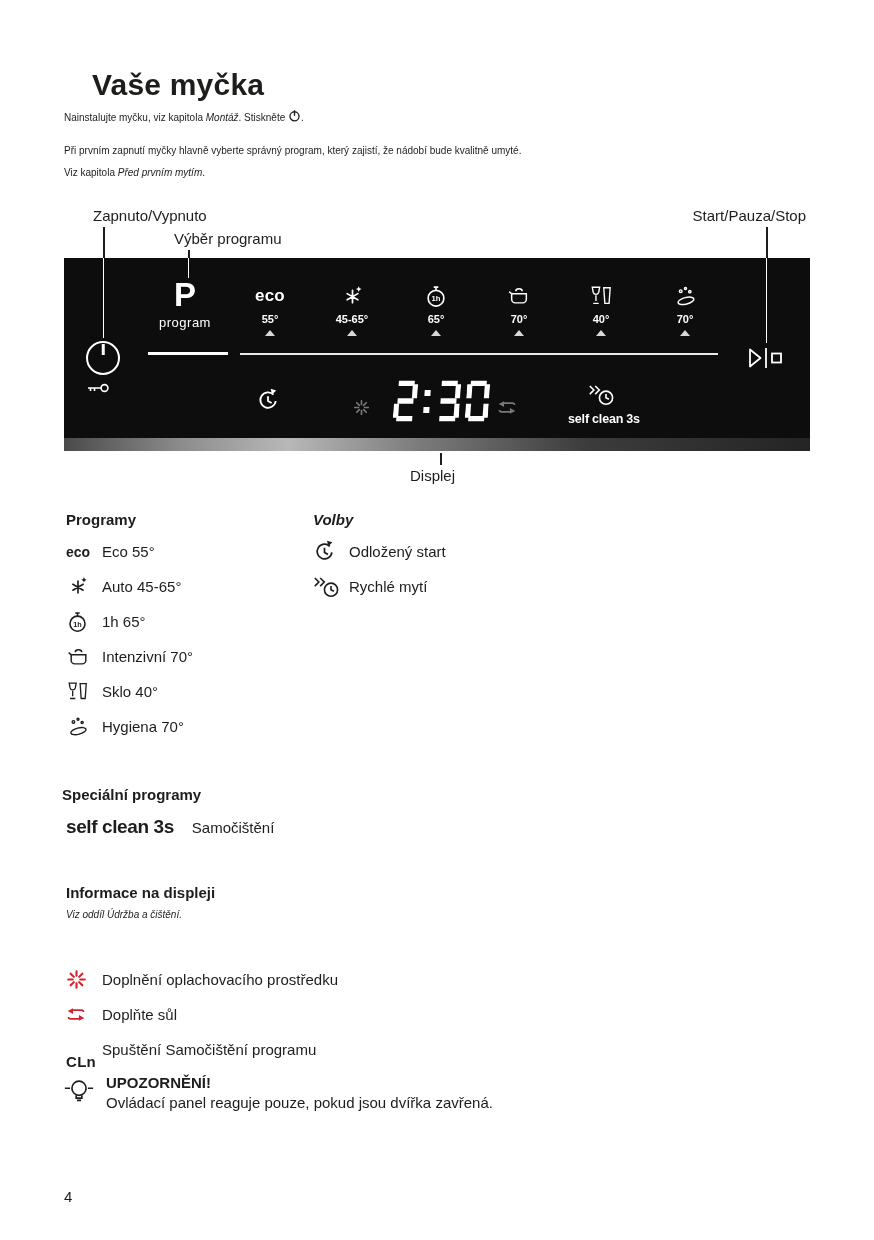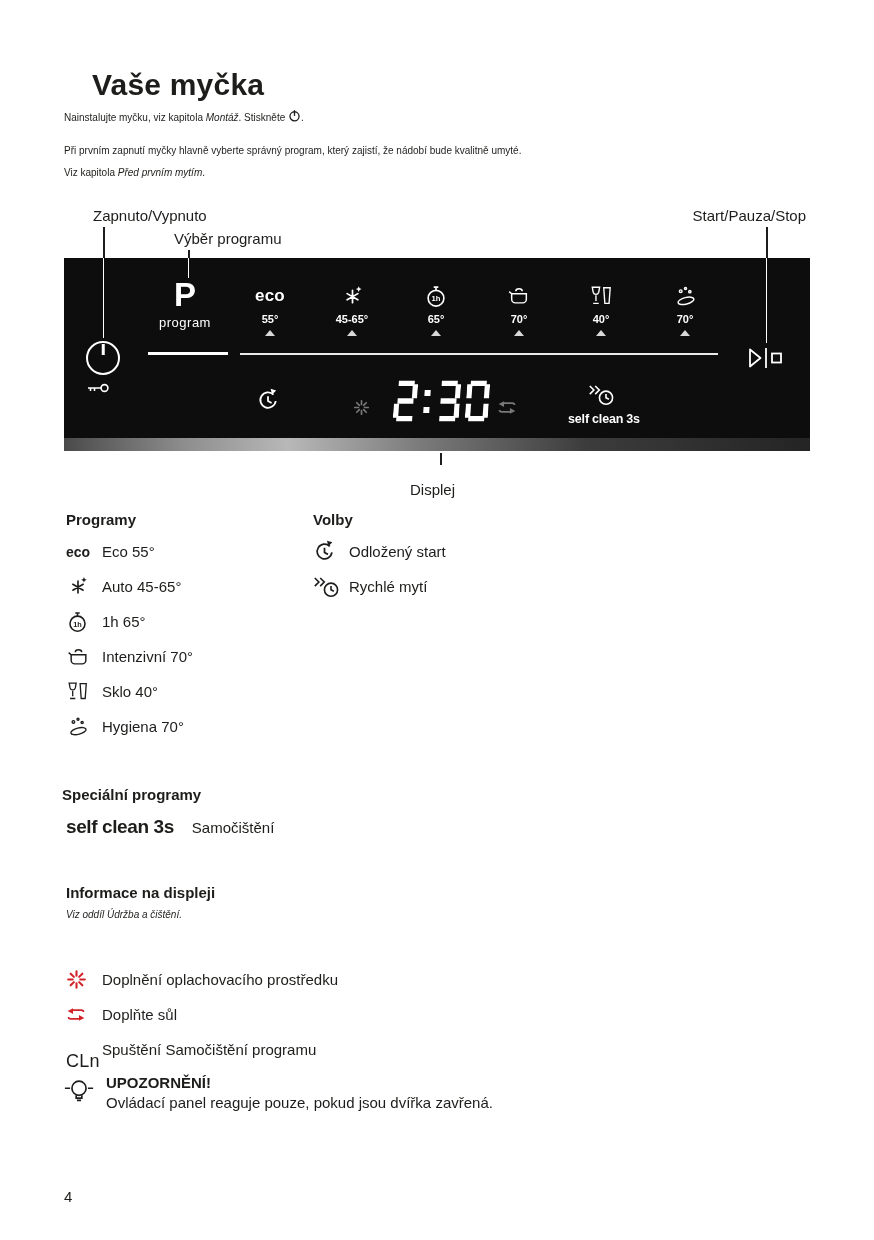--- a/index.html
+++ b/index.html
@@ -45,21 +45,21 @@
   .selfclean-panel { position:absolute; font-size:12.5px; font-weight:700; letter-spacing:-.2px; text-align:center; }
   .dim { color:#787878; }
 
   
   .section-heading { font-size:15px; font-weight:700; }
   .li-row { display:flex; align-items:center; height:35px; }
   .icon-cell { width:36px; display:flex; align-items:center; }
   .li-label { font-size:15px; }
   .eco-text-list { font-weight:700; font-size:14px; }
   .selfclean-key { font-size:19px; font-weight:700; letter-spacing:-.4px; }
-  .cln-key { font-size:18px; font-weight:400; letter-spacing:.3px;margin-top:24px; }
+  .cln-key { font-size:15px; font-weight:700; letter-spacing:.3px;margin-top:24px; }
   .italic { font-style: italic; }
   .warning-box { display:flex; gap:8px; }
   .warning-heading { font-size:15px; font-weight:700; }
   .warning-text { font-size:15px; margin-top:3px; }
   .page-num { font-size:15px; }
 </style>
 </head>
 <body>
 
 <div class="page">
@@ -253,21 +253,21 @@
           <path d="M20 11v4l3.2 1.8"></path>
         </g>
     </svg>
 
     <div class="selfclean-panel" style="left:478px; top:154px; width:124px;">self clean 3s</div>
   </div>
 
   <div class="panel-strip abs" style="left:64px; top:438px; width:746px; height:13px;"></div>
 
   <div class="vline" style="left:440px; top:453px; height:12px;"></div>
-  <div class="callout-label abs" style="left:410px; top:481px;text-align:center;">Displej</div>
+  <div class="callout-label abs" style="left:410px; top:467px;text-align:center;">Displej</div>
 
   <div class="section-heading abs" style="left:66px; top:511px;">Programy</div>
   <div class="abs" style="left:66px; top:534px; width:240px;">
     <div class="li-row">
       <span class="icon-cell">
           <span class="eco-text-list">eco</span>
         </span>
       <span class="li-label">Eco 55°</span>
     </div>
     <div class="li-row">
@@ -325,21 +325,21 @@
               <circle cx="8" cy="6.5" r="1.4"></circle>
               <circle cx="13" cy="3.6" r="1.1"></circle>
               <circle cx="17.5" cy="7" r="1.2"></circle>
             </g>
           </svg>
       </span>
       <span class="li-label">Hygiena 70°</span>
     </div>
   </div>
 
-  <div class="section-heading abs" style="left:313px; top:511px;">Volby</div>
+  <div class="section-heading abs" style="left:313px; top:511px;font-style:italic;">Volby</div>
   <div class="abs" style="left:313px; top:534px; width:220px;">
     <div class="li-row">
       <span class="icon-cell">
         <svg viewBox="0 0 24 24" width="23" height="23">
             <g fill="none" stroke="currentColor" stroke-width="1.8">
               <path d="M17.5 6.6A7.7 7.7 0 1 0 19.7 13"></path>
               <path d="M12 8.2v4.8l3.6 2"></path>
             </g>
             <path d="M14.6 0.8l5.6 1.6-4.1 4z" fill="currentColor"></path>
           </svg>

